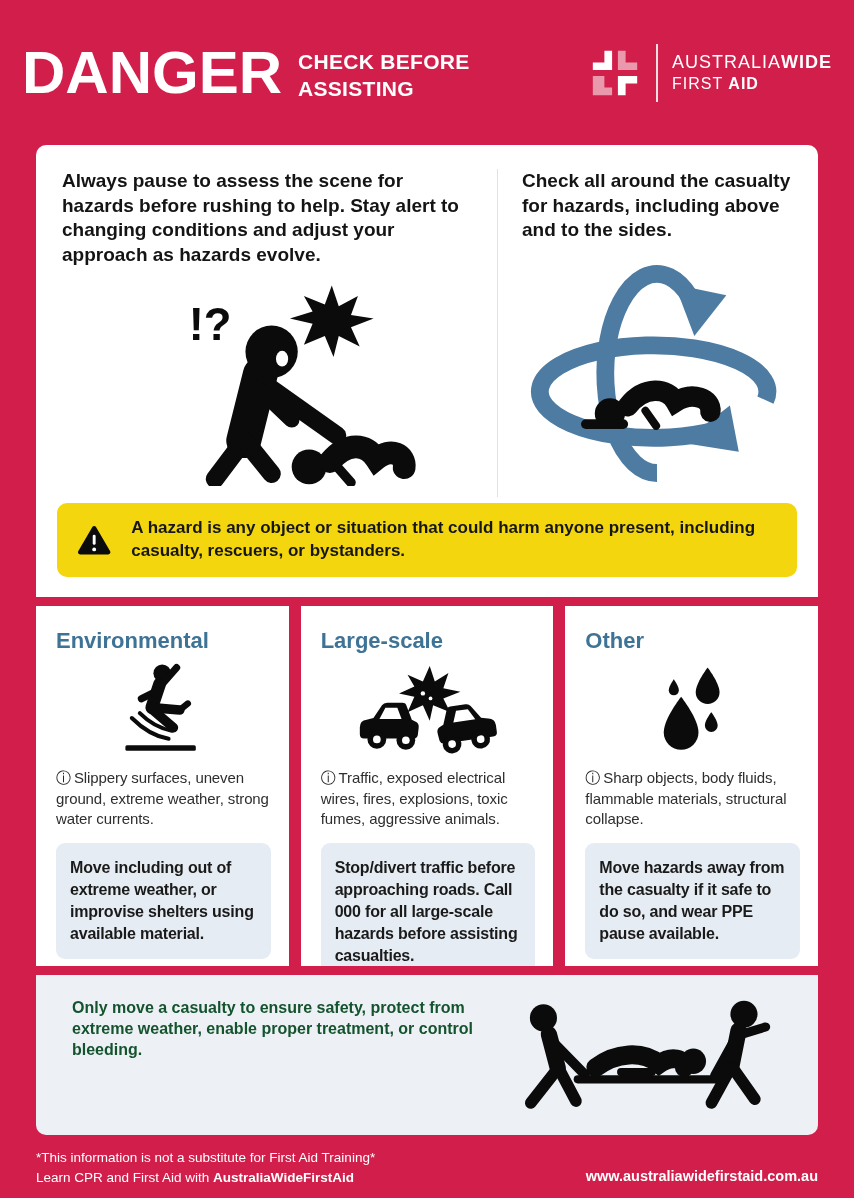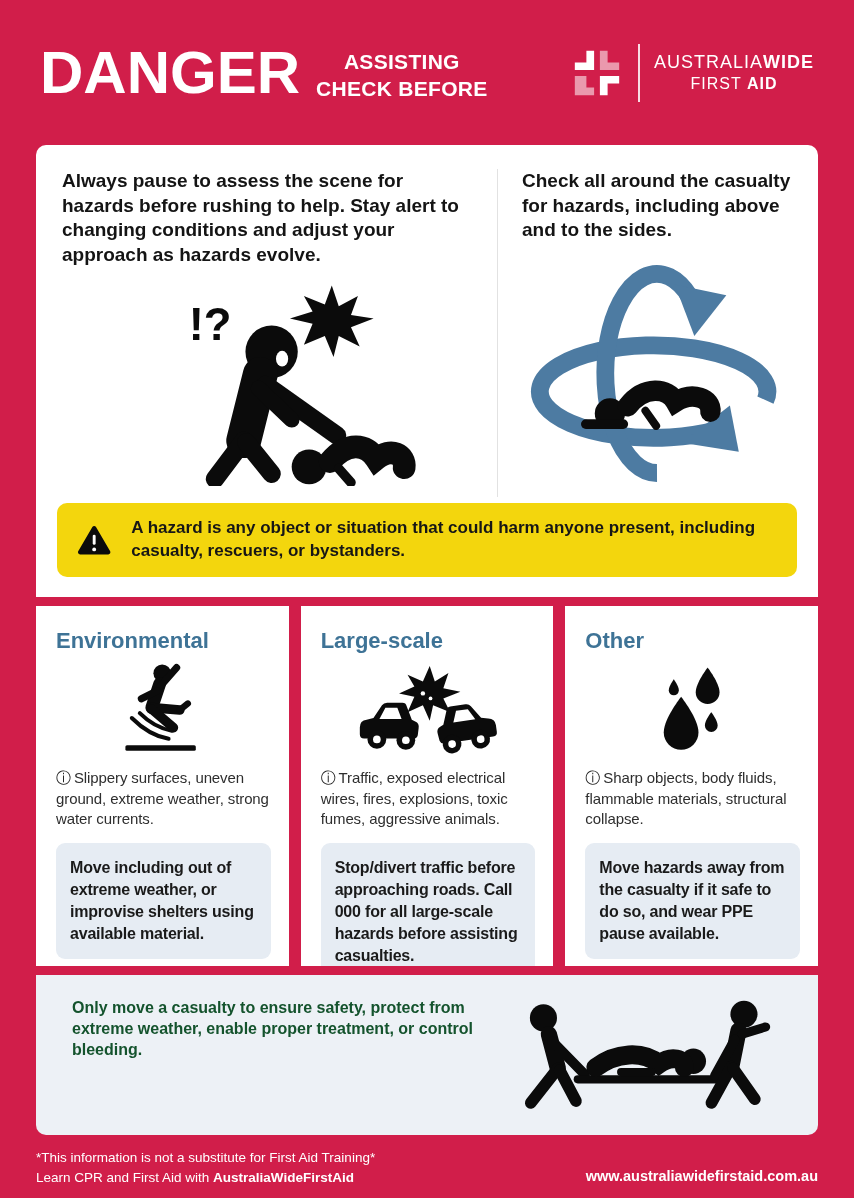--- a/index.html
+++ b/index.html
@@ -9,22 +9,21 @@
     width: 854px; height: 1198px;
     background: #d11e4a;
     position: relative;
     overflow: hidden;
     margin: 0 auto;
   }
   
   .header {
     height: 145px;
     display: flex; align-items: center; justify-content: space-between;
-    padding: 0 40px;
-    text-align: center;
+    padding: 0 22px;
   }
   .brandline { display: flex; align-items: center; gap: 16px; }
   .danger-title {
     color: #fff; font-size: 60px; font-weight: bold; letter-spacing: 0px;
     line-height: 1;
   }
   .subtitle {
     color: #fff; font-size: 21px; font-weight: bold; line-height: 1.25;
     letter-spacing: 0.3px; padding-top: 6px;
   }
@@ -91,22 +90,22 @@
 </style>
 </head>
 <body>
 
 <div class="page">
 
   <div class="header">
     <div class="brandline">
       <div class="danger-title">DANGER</div>
       <div class="subtitle">
+        <div>CHECK BEFORE</div>
         <div>ASSISTING</div>
-        <div>CHECK BEFORE</div>
       </div>
     </div>
     <div class="logo">
       <svg width="54" height="54" viewBox="0 0 56 56">
         <path d="M17 5 h8 v20 h-20 v-8 h12 z" fill="#ffffff"></path>
         <path d="M31 5 h8 v12 h12 v8 h-20 z" fill="rgba(255,255,255,0.55)"></path>
         <path d="M5 31 h12 v12 h8 v8 h-20 z" fill="rgba(255,255,255,0.55)"></path>
         <path d="M31 31 h20 v8 h-12 v12 h-8 z" fill="#ffffff"></path>
       </svg>
       <div class="logo-sep"></div>

